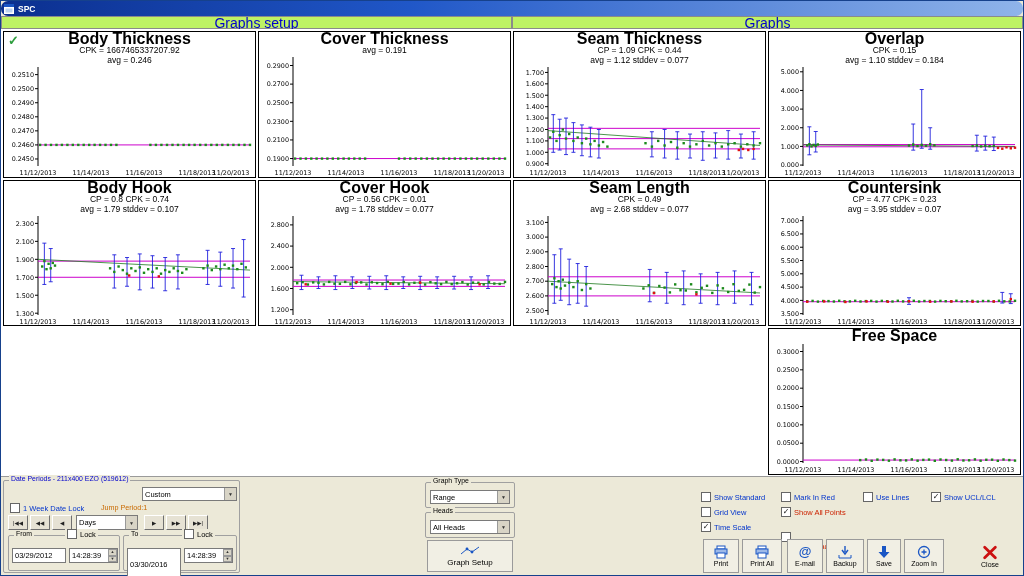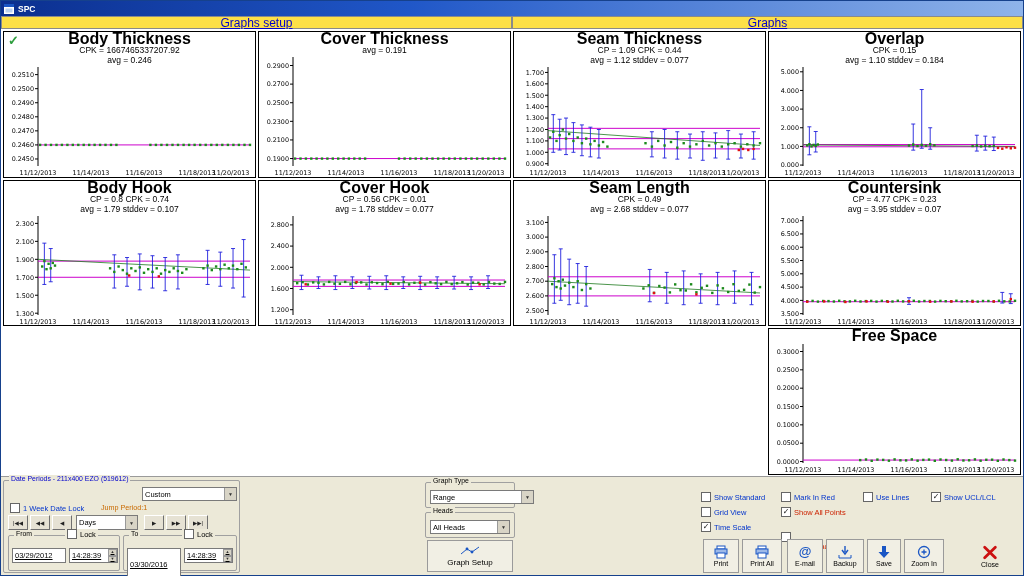--- a/index.html
+++ b/index.html
@@ -4,27 +4,27 @@
 <style>
   html,body{margin:0;padding:0;}
   body{width:1024px;height:576px;position:relative;overflow:hidden;
        font-family:"Liberation Sans",sans-serif;background:#ece9d8;}
   .window{position:absolute;inset:0;border:1px solid #16418c;box-sizing:border-box;}
 
   
   .titlebar{position:absolute;top:0;left:0;right:0;height:15px;
     background:linear-gradient(90deg,#0b2f8f 0%,#2057c8 40%,#8fb4ea 100%);
     display:flex;align-items:center;gap:4px;padding-left:3px;color:#fff;
-    font-size:8.5px;font-weight:bold;}
+    font-size:8.5px;font-weight:bold;border-radius:7px;}
   .appicon{width:10px;height:10px;flex:none;display:block;}
 
   
   .tabs{position:absolute;top:15px;left:0;right:0;height:13px;display:flex;background:#f0eee3;}
-  .tab{flex:1;border:1px solid #8a8a8a;background:#fde047;display:flex;align-items:center;
-       justify-content:center;font-size:12px;color:#0000cc;text-decoration:underline;cursor:default;}
+  .tab{flex:1;border:1px solid #8a8a8a;background:#bef264;display:flex;align-items:center;
+       justify-content:center;font-size:14px;color:#0000cc;text-decoration:underline;cursor:default;}
 
   
   .charts{position:absolute;top:28px;left:0;right:0;bottom:98px;background:#ffffff;
     display:grid;grid-template-columns:repeat(4,1fr);grid-template-rows:repeat(3,1fr);
     gap:2px;padding:2px;box-sizing:border-box;}
   .panel{border:1px solid #000;background:#fff;display:flex;flex-direction:column;
     position:relative;min-height:0;min-width:0;}
   .panel.fs{grid-column:4;grid-row:3;}
   .ptitle{text-align:center;font-weight:bold;font-size:16px;padding-top:1px;line-height:12px;}
   .stat{text-align:center;font-size:8.5px;line-height:10px;color:#000;}
@@ -42,21 +42,21 @@
     padding:0 2px;white-space:nowrap;}
   .btn3d{position:absolute;border:1px solid;border-color:#fff #707070 #707070 #fff;
     background:#e6e2d4;display:flex;align-items:center;justify-content:center;
     font-size:5.5px;color:#222;box-sizing:border-box;cursor:default;}
   .combo{position:absolute;background:#fff;border:1px solid #7a7a7a;display:flex;
     align-items:stretch;font-size:7.5px;box-sizing:border-box;text-align:center;}
   .combo .txt{flex:1;padding-left:2px;white-space:nowrap;overflow:hidden;display:flex;align-items:center;}
   .combo .arrow{width:11px;background:#d8d4c6;border-left:1px solid #999;display:flex;
     align-items:center;justify-content:center;font-size:5px;color:#333;}
   .field{position:absolute;background:#fff;border:1px solid #7a7a7a;font-size:7.5px;
-    display:flex;align-items:stretch;box-sizing:border-box;text-decoration:underline;}
+    display:flex;align-items:stretch;box-sizing:border-box;}
   .field .txt{flex:1;display:flex;align-items:center;padding-left:2px;white-space:nowrap;}
   .spin{display:flex;flex-direction:column;width:9px;flex:none;}
   .spin span{flex:1;font-size:4px;line-height:4px;background:#d8d4c6;border:1px solid #999;
     display:flex;align-items:center;justify-content:center;color:#333;}
   .cb{position:absolute;display:flex;align-items:center;gap:3px;font-size:7.5px;cursor:default;}
   .cb .box{width:8px;height:8px;background:#fff;border:1px solid #666;font-size:8px;
     line-height:7px;text-align:center;color:#111;flex:none;}
   .toolbtn{position:absolute;display:flex;flex-direction:column;align-items:center;
     justify-content:center;gap:1px;font-size:7px;border:1px solid #9a9a9a;background:#f1efe4;
     box-sizing:border-box;cursor:default;}
@@ -920,21 +920,21 @@
           <span class="spin">
               <span>▲</span>
               <span>▼</span>
             </span>
         </div>
       </div>
     </div>
 
     <div class="group" style="left:424px;top:5px;width:90px;height:26px">
       <span class="legend">Graph Type</span>
-      <div class="combo" style="left:4px;top:7px;width:104px;height:14px">
+      <div class="combo" style="left:4px;top:7px;width:80px;height:14px">
         <span class="txt">Range</span>
         <span class="arrow">▼</span>
       </div>
     </div>
 
     <div class="group" style="left:424px;top:35px;width:90px;height:26px">
       <span class="legend">Heads</span>
       <div class="combo" style="left:4px;top:7px;width:80px;height:14px">
         <span class="txt">All Heads</span>
         <span class="arrow">▼</span>

